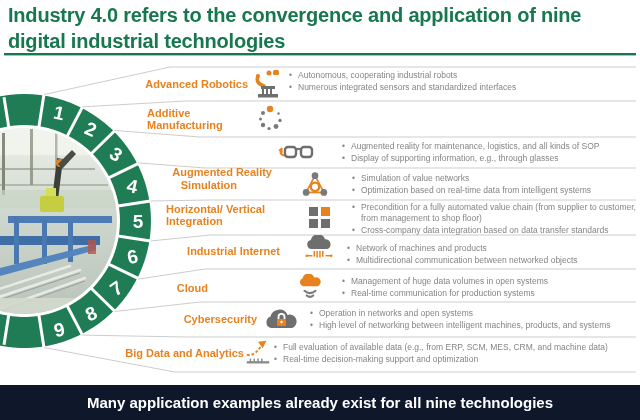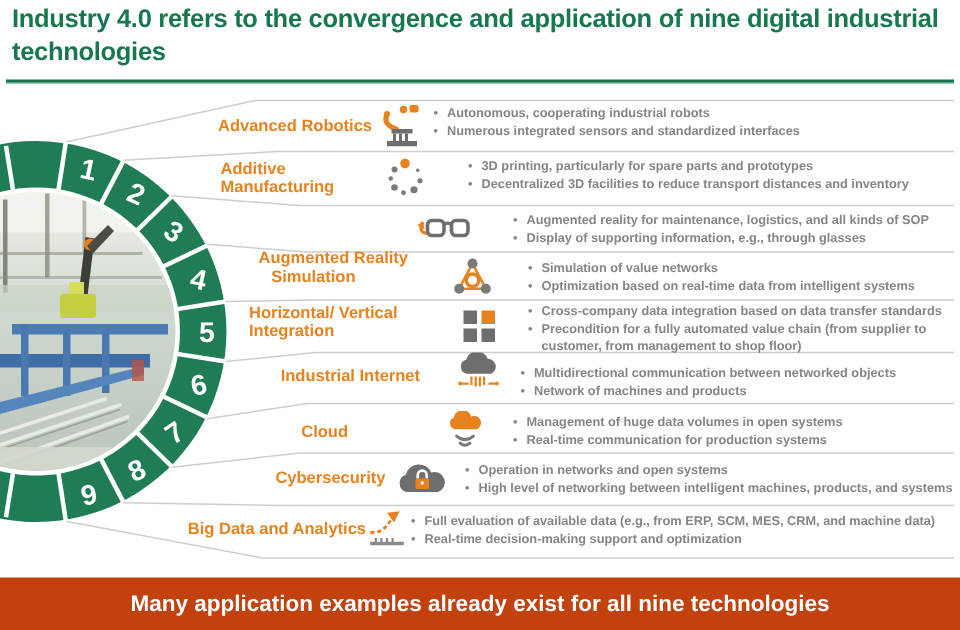--- a/index.html
+++ b/index.html
@@ -1,31 +1,31 @@
 <!DOCTYPE html>
 <html><head>
 <meta charset="utf-8">
 <style>
   html,body{margin:0;padding:0;background:#fff;}
   .slide{position:relative;width:640px;height:420px;background:#ffffff;overflow:hidden;
          font-family:"Liberation Sans",sans-serif;}
-  .title{position:absolute;left:8px;top:2px;width:624px;font-size:17px;font-weight:bold;
+  .title{position:absolute;left:8px;top:2px;width:624px;font-size:20px;font-weight:bold;
          color:#17774f;line-height:1.32;letter-spacing:-0.2px;z-index:3;}
   .title-rule{position:absolute;left:4px;right:4px;top:53px;height:2px;background:#17774f;
          border-bottom:1.5px solid #9ccbb4;z-index:3;}
   .bgsvg{position:absolute;left:0;top:0;z-index:1;}
   .label{position:absolute;font-size:11px;font-weight:bold;color:#e8821f;line-height:12px;
          white-space:nowrap;z-index:2;}
   .label.center{text-align:left;white-space:normal;}
   .icon{position:absolute;z-index:2;}
   .bullets{position:absolute;z-index:2;margin:0;padding:0;list-style:none;font-size:8.5px;
-         color:#858585;line-height:11px;font-weight:bold;}
+         color:#858585;line-height:11px;}
   .bullets li{position:relative;padding-left:11px;margin-bottom:0.5px;}
   .bullets li::before{content:"\2022";position:absolute;left:2px;top:0;color:#858585;}
-  .footer{position:absolute;left:0;top:385px;width:640px;height:35px;background:#c2410c;
+  .footer{position:absolute;left:0;top:385px;width:640px;height:35px;background:#0f172a;
          color:#ffffff;font-weight:bold;font-size:15px;text-align:center;line-height:35px;z-index:2;}
 </style>
 </head>
 <body>
 
 <div class="slide">
 
   <div class="title">
     <span>Industry 4.0 refers to the convergence and application of nine</span>
     <span>digital industrial technologies</span>
@@ -147,24 +147,20 @@
       <circle cx="14" cy="5" r="3.2" fill="#e8821f"></circle>
       <circle cx="7" cy="9" r="2" fill="#7a7a7a"></circle>
       <circle cx="4.5" cy="15" r="1.5" fill="#7a7a7a"></circle>
       <circle cx="7" cy="21" r="2.2" fill="#7a7a7a"></circle>
       <circle cx="13" cy="24.5" r="1.6" fill="#7a7a7a"></circle>
       <circle cx="20" cy="22.5" r="2.4" fill="#7a7a7a"></circle>
       <circle cx="24" cy="16.5" r="1.7" fill="#7a7a7a"></circle>
       <circle cx="22.5" cy="9.5" r="1.2" fill="#7a7a7a"></circle>
     </svg>
   </div>
-  <ul class="bullets" style="left:310px;top:105px;width:325px;">
-    <li>3D printing, particularly for spare parts and prototypes</li>
-    <li>Decentralized 3D facilities to reduce transport distances and inventory</li>
-  </ul>
 
   <div class="label" style="right:368px;top:146px;margin-top:20px;">Augmented Reality</div>
   <div class="icon" style="left:276px;top:142px;">
     <svg width="38" height="22" viewBox="0 0 38 22">
       <path d="M13 13 C5 15 3 11 6 6" stroke="#e8821f" stroke-width="2.2" fill="none"></path>
       <polygon points="6,6 2,8 7,11" fill="#e8821f"></polygon>
       <rect x="9" y="5" width="11" height="10" rx="3" stroke="#6e6e6e" stroke-width="2.4" fill="#ffffff"></rect>
       <rect x="25" y="5" width="11" height="10" rx="3" stroke="#6e6e6e" stroke-width="2.4" fill="#ffffff"></rect>
       <path d="M20 8 q2.5 -2.5 5 0" stroke="#6e6e6e" stroke-width="2" fill="none"></path>
     </svg>
@@ -196,46 +192,46 @@
   <div class="label center" style="left:166px;top:203px;width:116px;">Horizontal/ Vertical Integration</div>
   <div class="icon" style="left:308px;top:206px;">
     <svg width="24" height="24" viewBox="0 0 24 24">
       <rect x="1" y="1" width="9" height="9" fill="#6e6e6e"></rect>
       <rect x="13" y="1" width="9" height="9" fill="#e8821f"></rect>
       <rect x="1" y="13" width="9" height="9" fill="#6e6e6e"></rect>
       <rect x="13" y="13" width="9" height="9" fill="#6e6e6e"></rect>
     </svg>
   </div>
   <ul class="bullets" style="left:350px;top:202px;width:286px;">
+    <li>Precondition for a fully automated value chain (from supplier to customer, from management to shop floor)</li>
     <li>Cross-company data integration based on data transfer standards</li>
-    <li>Precondition for a fully automated value chain (from supplier to customer, from management to shop floor)</li>
   </ul>
 
   <div class="label" style="right:360px;top:245px;text-align:center;">Industrial Internet</div>
   <div class="icon" style="left:303px;top:235px;">
     <svg width="32" height="32" viewBox="0 0 34 34">
       <path d="M26 15 H9 A5 5 0 0 1 8.2 5.2 A8 8 0 0 1 23.5 4.5 A5.5 5.5 0 0 1 26 15 Z" fill="#6e6e6e"></path>
       <g stroke="#e8821f" stroke-width="1.6" fill="none">
         <path d="M12 17 V23"></path>
           <path d="M15 17 V24"></path>
           <path d="M18 17 V24"></path>
           <path d="M21 17 V23"></path>
         <path d="M5 22 H10"></path>
           <path d="M24 22 H29"></path>
       </g>
       <circle cx="4" cy="22" r="1.4" fill="#e8821f"></circle>
       <circle cx="30" cy="22" r="1.4" fill="#e8821f"></circle>
     </svg>
   </div>
   <ul class="bullets" style="left:345px;top:243px;width:291px;">
+    <li>Network of machines and products</li>
     <li>Multidirectional communication between networked objects</li>
-    <li>Network of machines and products</li>
-  </ul>
-
-  <div class="label" style="right:408px;top:282px;padding-left:16px;">Cloud</div>
+  </ul>
+
+  <div class="label" style="right:432px;top:282px;padding-left:16px;">Cloud</div>
   <div class="icon" style="left:297px;top:274px;">
     <svg width="26" height="28" viewBox="0 0 28 30">
       <path d="M22.5 13 H6.5 A4.5 4.5 0 0 1 6 4.5 A6.5 6.5 0 0 1 18.5 3.8 A4.8 4.8 0 0 1 22.5 13 Z" fill="#e8821f"></path>
       <path d="M8 18 q6 5 12 0" stroke="#7a7a7a" stroke-width="2.2" fill="none" stroke-linecap="round"></path>
       <path d="M10.5 23 q3.5 3 7 0" stroke="#7a7a7a" stroke-width="2.2" fill="none" stroke-linecap="round"></path>
     </svg>
   </div>
   <ul class="bullets" style="left:340px;top:276px;width:296px;">
     <li>Management of huge data volumes in open systems</li>
     <li>Real-time communication for production systems</li>

